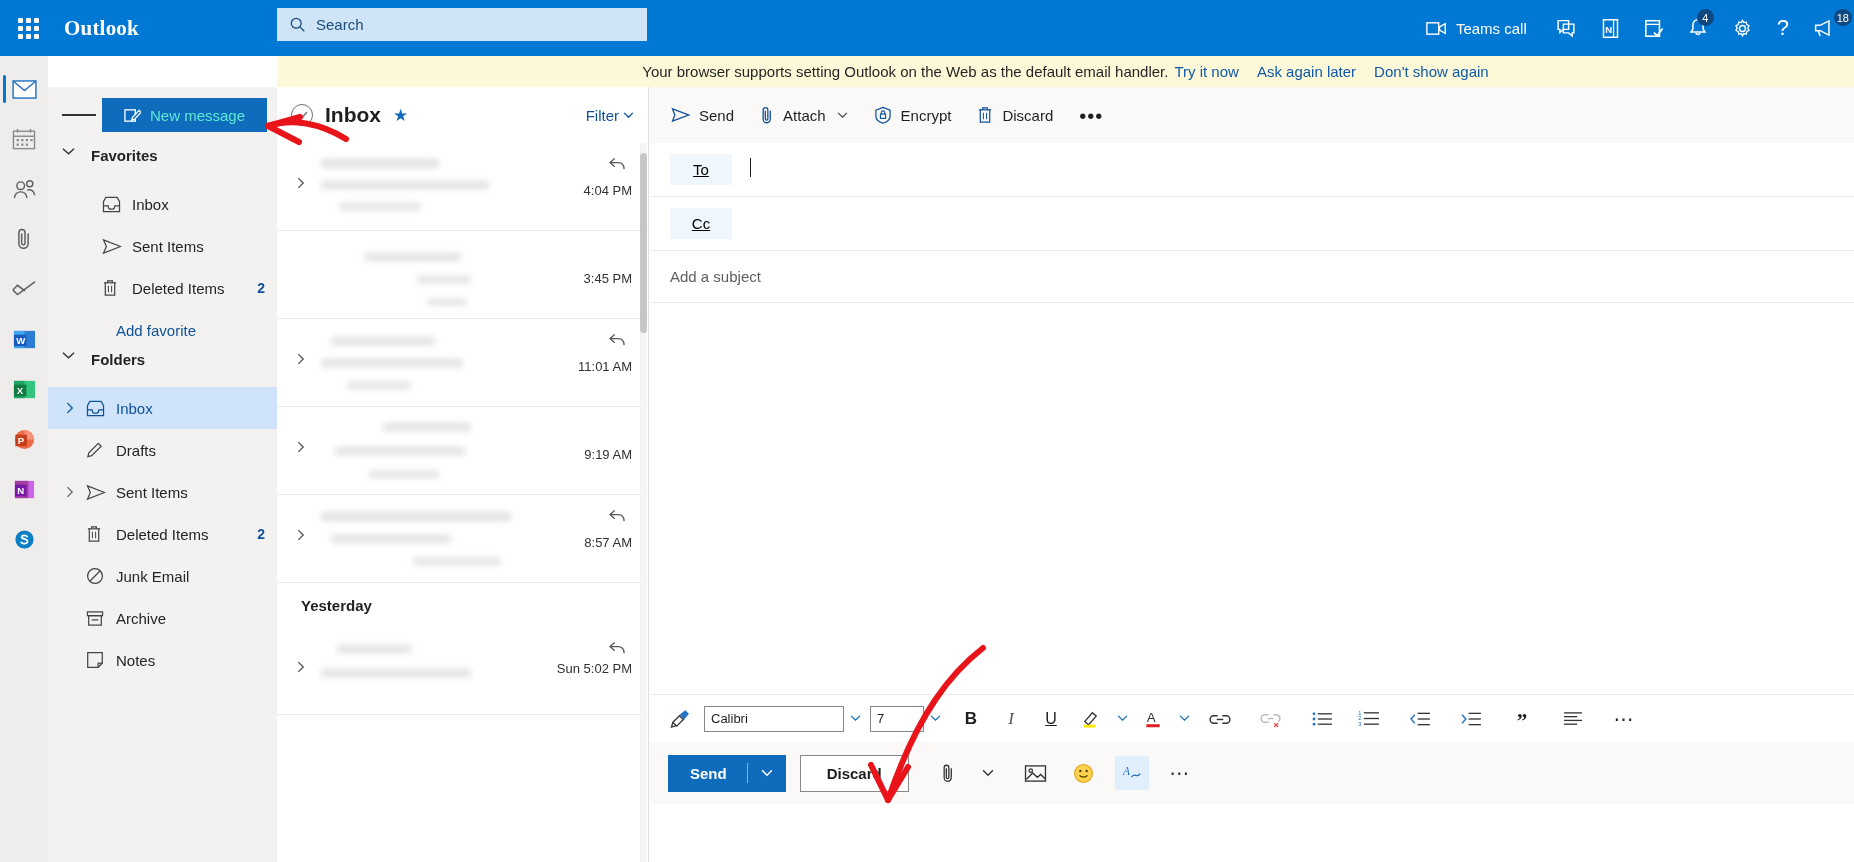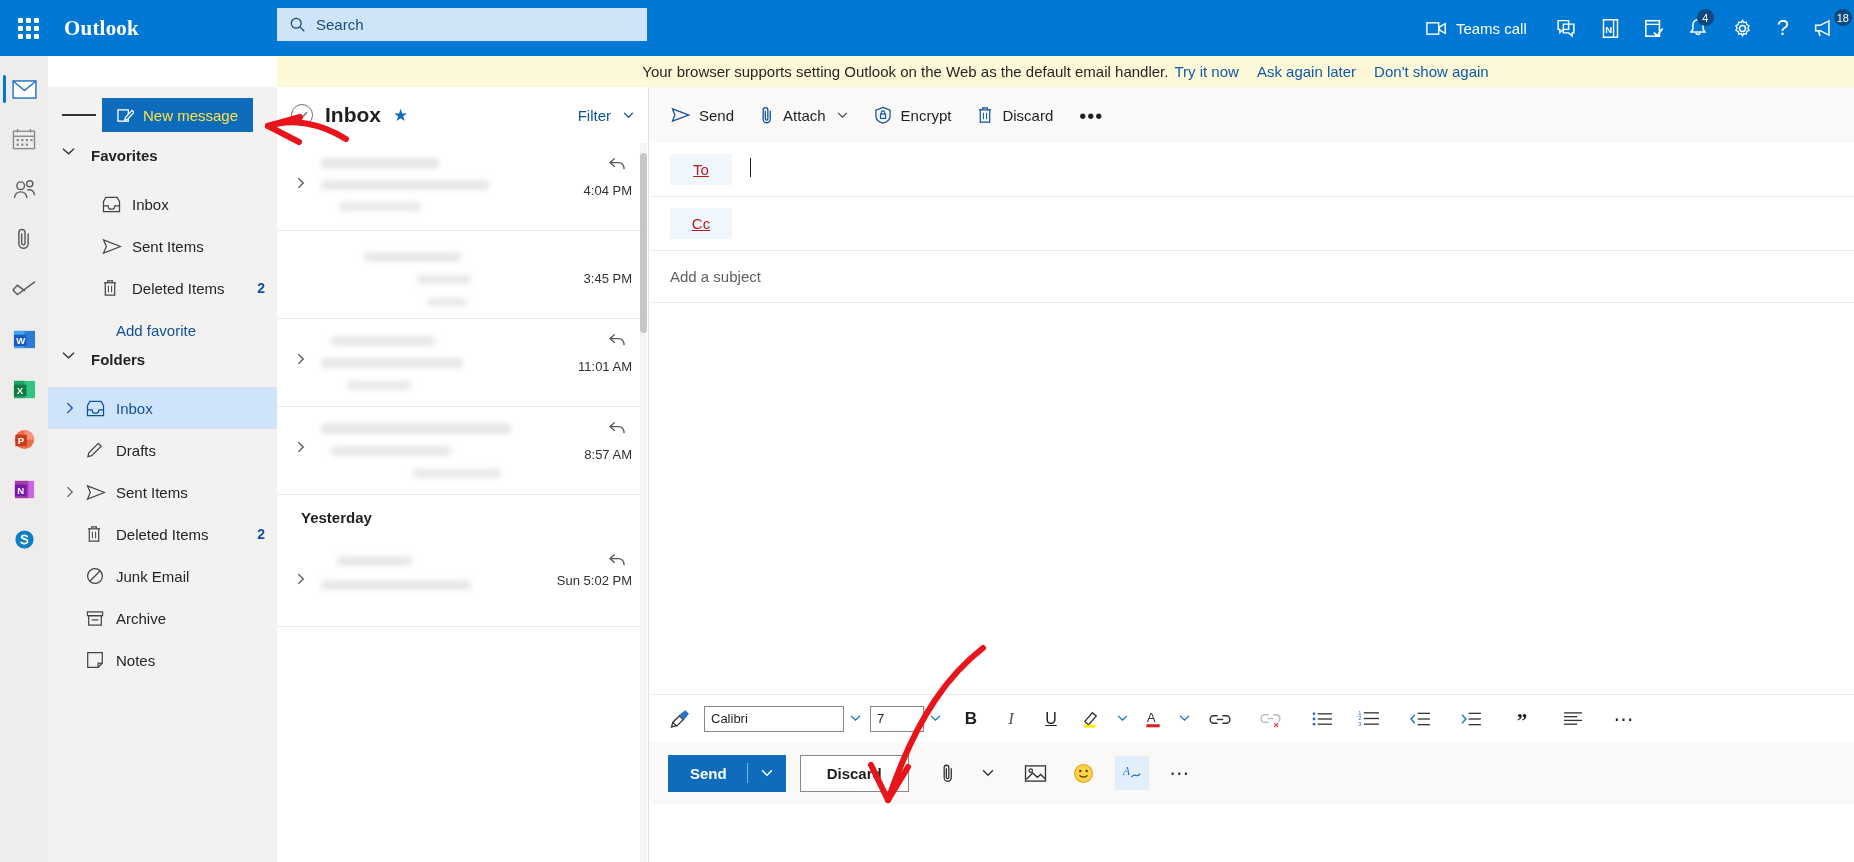--- a/index.html
+++ b/index.html
@@ -80,22 +80,22 @@
 
   
   .navpane {
     position: absolute; left: 48px; top: 87px; width: 229px; height: 775px;
     background: #f3f2f1;
   }
   .newmsgrow { height: 56px; display: flex; align-items: center; padding-left: 14px; }
   .hamburger { width: 34px; height: 34px; display: flex; align-items: center; justify-content: center; cursor:pointer; }
   .hamburger i { display:block; width: 17px; height: 1.6px; background: #333; margin: 2.3px 0; }
   .newmsgbtn {
-    background: #0f6cbd; color: #fde047; border: 0; height: 34px; margin-left: 6px;
-    padding: 0 15px; font-size: 15px; display: flex; align-items: center; gap: 9px;
+    background: #0f6cbd; color: #5eead4; border: 0; height: 34px; margin-left: 6px;
+    padding: 0 22px; font-size: 15px; display: flex; align-items: center; gap: 9px;
     cursor: pointer; font-family: "Liberation Sans", sans-serif; white-space: nowrap;
   }
   .navscroll { padding-top: 4px; }
   .sect-head {
     height: 36px; display: flex; align-items: flex-start; padding-left: 14px;
     font-size: 15px; color: #252423; font-weight: bold; cursor: pointer; gap: 16px;
   }
   .folder {
     height: 42px; display: flex; align-items: center; padding-left: 14px; padding-right: 12px;
     font-size: 15px; color: #252423; cursor: pointer; position: relative;
@@ -118,21 +118,21 @@
   }
   .msglist-head { height: 56px; display: flex; align-items: center; padding: 0 14px; gap: 12px; }
   .sel-circle {
     width: 22px; height: 22px; border-radius: 50%; border: 1.4px solid #6f6f6f;
     display: flex; align-items: center; justify-content: center; cursor: pointer;
   }
   .msglist-title { font-size: 21px; color: #201f1e; font-weight: bold; }
   .star { color: #0f6cbd; font-size: 17px; cursor: pointer; }
   .filterbtn {
     margin-left: auto; font-size: 15px; color: #0f5299; display: flex;
-    align-items: center; gap: 12px; cursor: pointer;
+    align-items: center; gap: 4px; cursor: pointer;
   }
   .msg-rows { position: relative; height: 719px; overflow: hidden; }
   .msgrow {
     height: 88px; border-bottom: 1px solid #edebe9; position: relative;
     padding: 10px 30px 10px 44px; cursor: pointer;
   }
   .msgrow .chev { position: absolute; left: 20px; top: 34px; color: #555; font-size: 13px; }
   .msgrow .replyic { position: absolute; right: 22px; top: 14px; color: #555; }
   .msgrow .time { position: absolute; right: 16px; top: 40px; font-size: 13px; color: #323130; }
   .blurline { background: #dcdcdc; border-radius: 2px; filter: blur(3.2px); opacity: .85; }
@@ -153,21 +153,21 @@
     display: flex; align-items: center; gap: 9px; padding: 0 13px; height: 36px;
     font-size: 15px; color: #201f1e; cursor: pointer;
   }
   .cmd .cv { color: #444; font-size: 11px; margin-left: 2px; }
 
   .recip-row {
     height: 54px; display: flex; align-items: center; padding: 0 20px;
     border-bottom: 1px solid #edebe9;
   }
   .pill {
-    width: 62px; height: 31px; background: #eff6fc; color: #b91c1c; font-size: 15px;
+    width: 62px; height: 31px; background: #eff6fc; color: #000000; font-size: 15px;
     display: flex; align-items: center; justify-content: center; cursor: pointer; flex: 0 0 62px; text-decoration: underline;
   }
   .recip-input { flex: 1; margin-left: 18px; font-size: 15px; color: #201f1e; position: relative; height: 24px; }
   .caret {
     display: inline-block; width: 1.4px; height: 19px; background: #201f1e;
     vertical-align: middle; animation: none;
   }
   .subject-row {
     height: 52px; display: flex; align-items: center; padding: 0 20px;
     border-bottom: 1px solid #edebe9; font-size: 15px; color: #605e5c; cursor: text;
@@ -613,20 +613,31 @@
       </span>
       <span class="replyic">
         <svg width="17" height="14" viewBox="0 0 18 15">
             <path d="M6 1.5 L1 6 L6 10.5" fill="none" stroke="#555" stroke-width="1.4"></path>
             <path d="M1 6 h9 a6 6 0 0 1 6 6 v1" fill="none" stroke="#555" stroke-width="1.4"></path>
           </svg>
       </span>
       <span class="time">11:01 AM</span>
     </div>
 
+    <div class="msgrow">
+      <div class="blurline" style="width:88px;height:8px;margin-top:6px;margin-left:62px;"></div>
+      <div class="blurline" style="width:130px;height:8px;margin-top:16px;margin-left:14px;"></div>
+      <div class="blurline" style="width:70px;height:7px;margin-top:16px;margin-left:48px;"></div>
+      <span class="chev">
+        <svg width="8" height="12" viewBox="0 0 9 13">
+            <path d="M1.5 1 L7 6.5 L1.5 12" fill="none" stroke="#555" stroke-width="1.5"></path>
+          </svg>
+      </span>
+      <span class="time">9:19 AM</span>
+    </div>
 
     <div class="msgrow">
       <div class="blurline" style="width:190px;height:9px;margin-top:7px;"></div>
       <div class="blurline" style="width:120px;height:8px;margin-top:14px;margin-left:10px;"></div>
       <div class="blurline" style="width:88px;height:7px;margin-top:15px;margin-left:92px;"></div>
       <span class="chev">
         <svg width="8" height="12" viewBox="0 0 9 13">
             <path d="M1.5 1 L7 6.5 L1.5 12" fill="none" stroke="#555" stroke-width="1.5"></path>
           </svg>
       </span>

